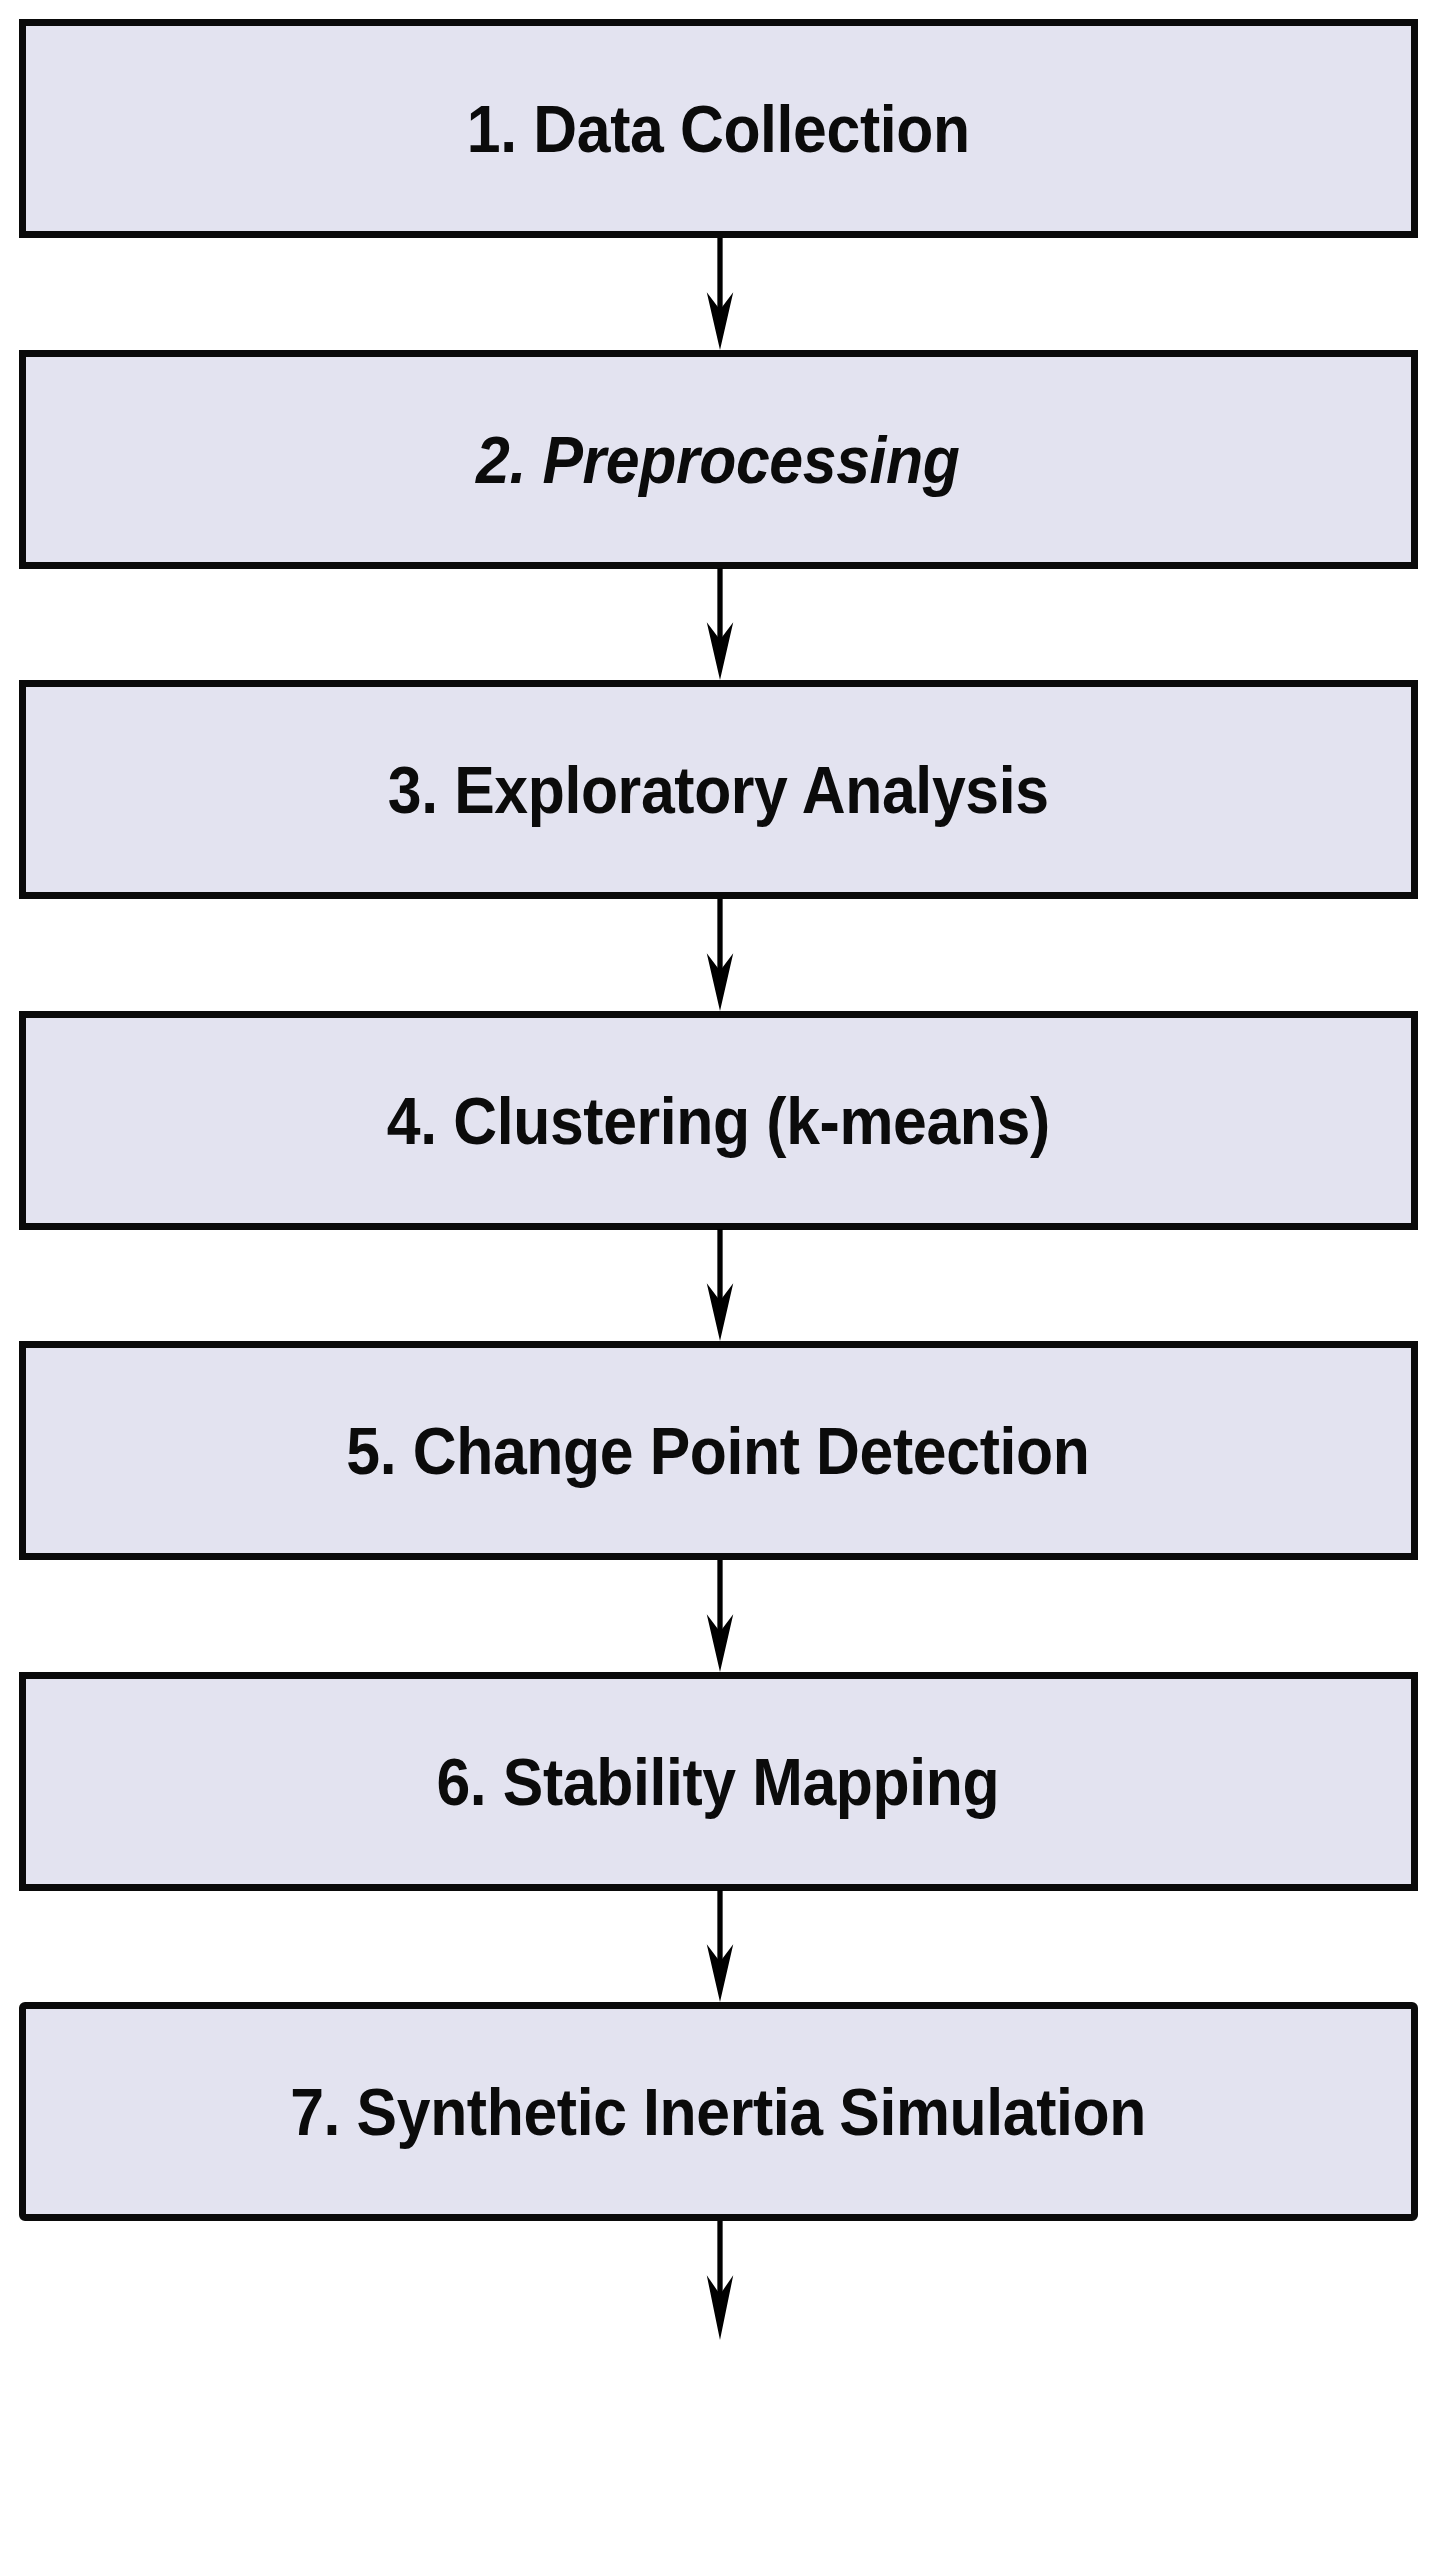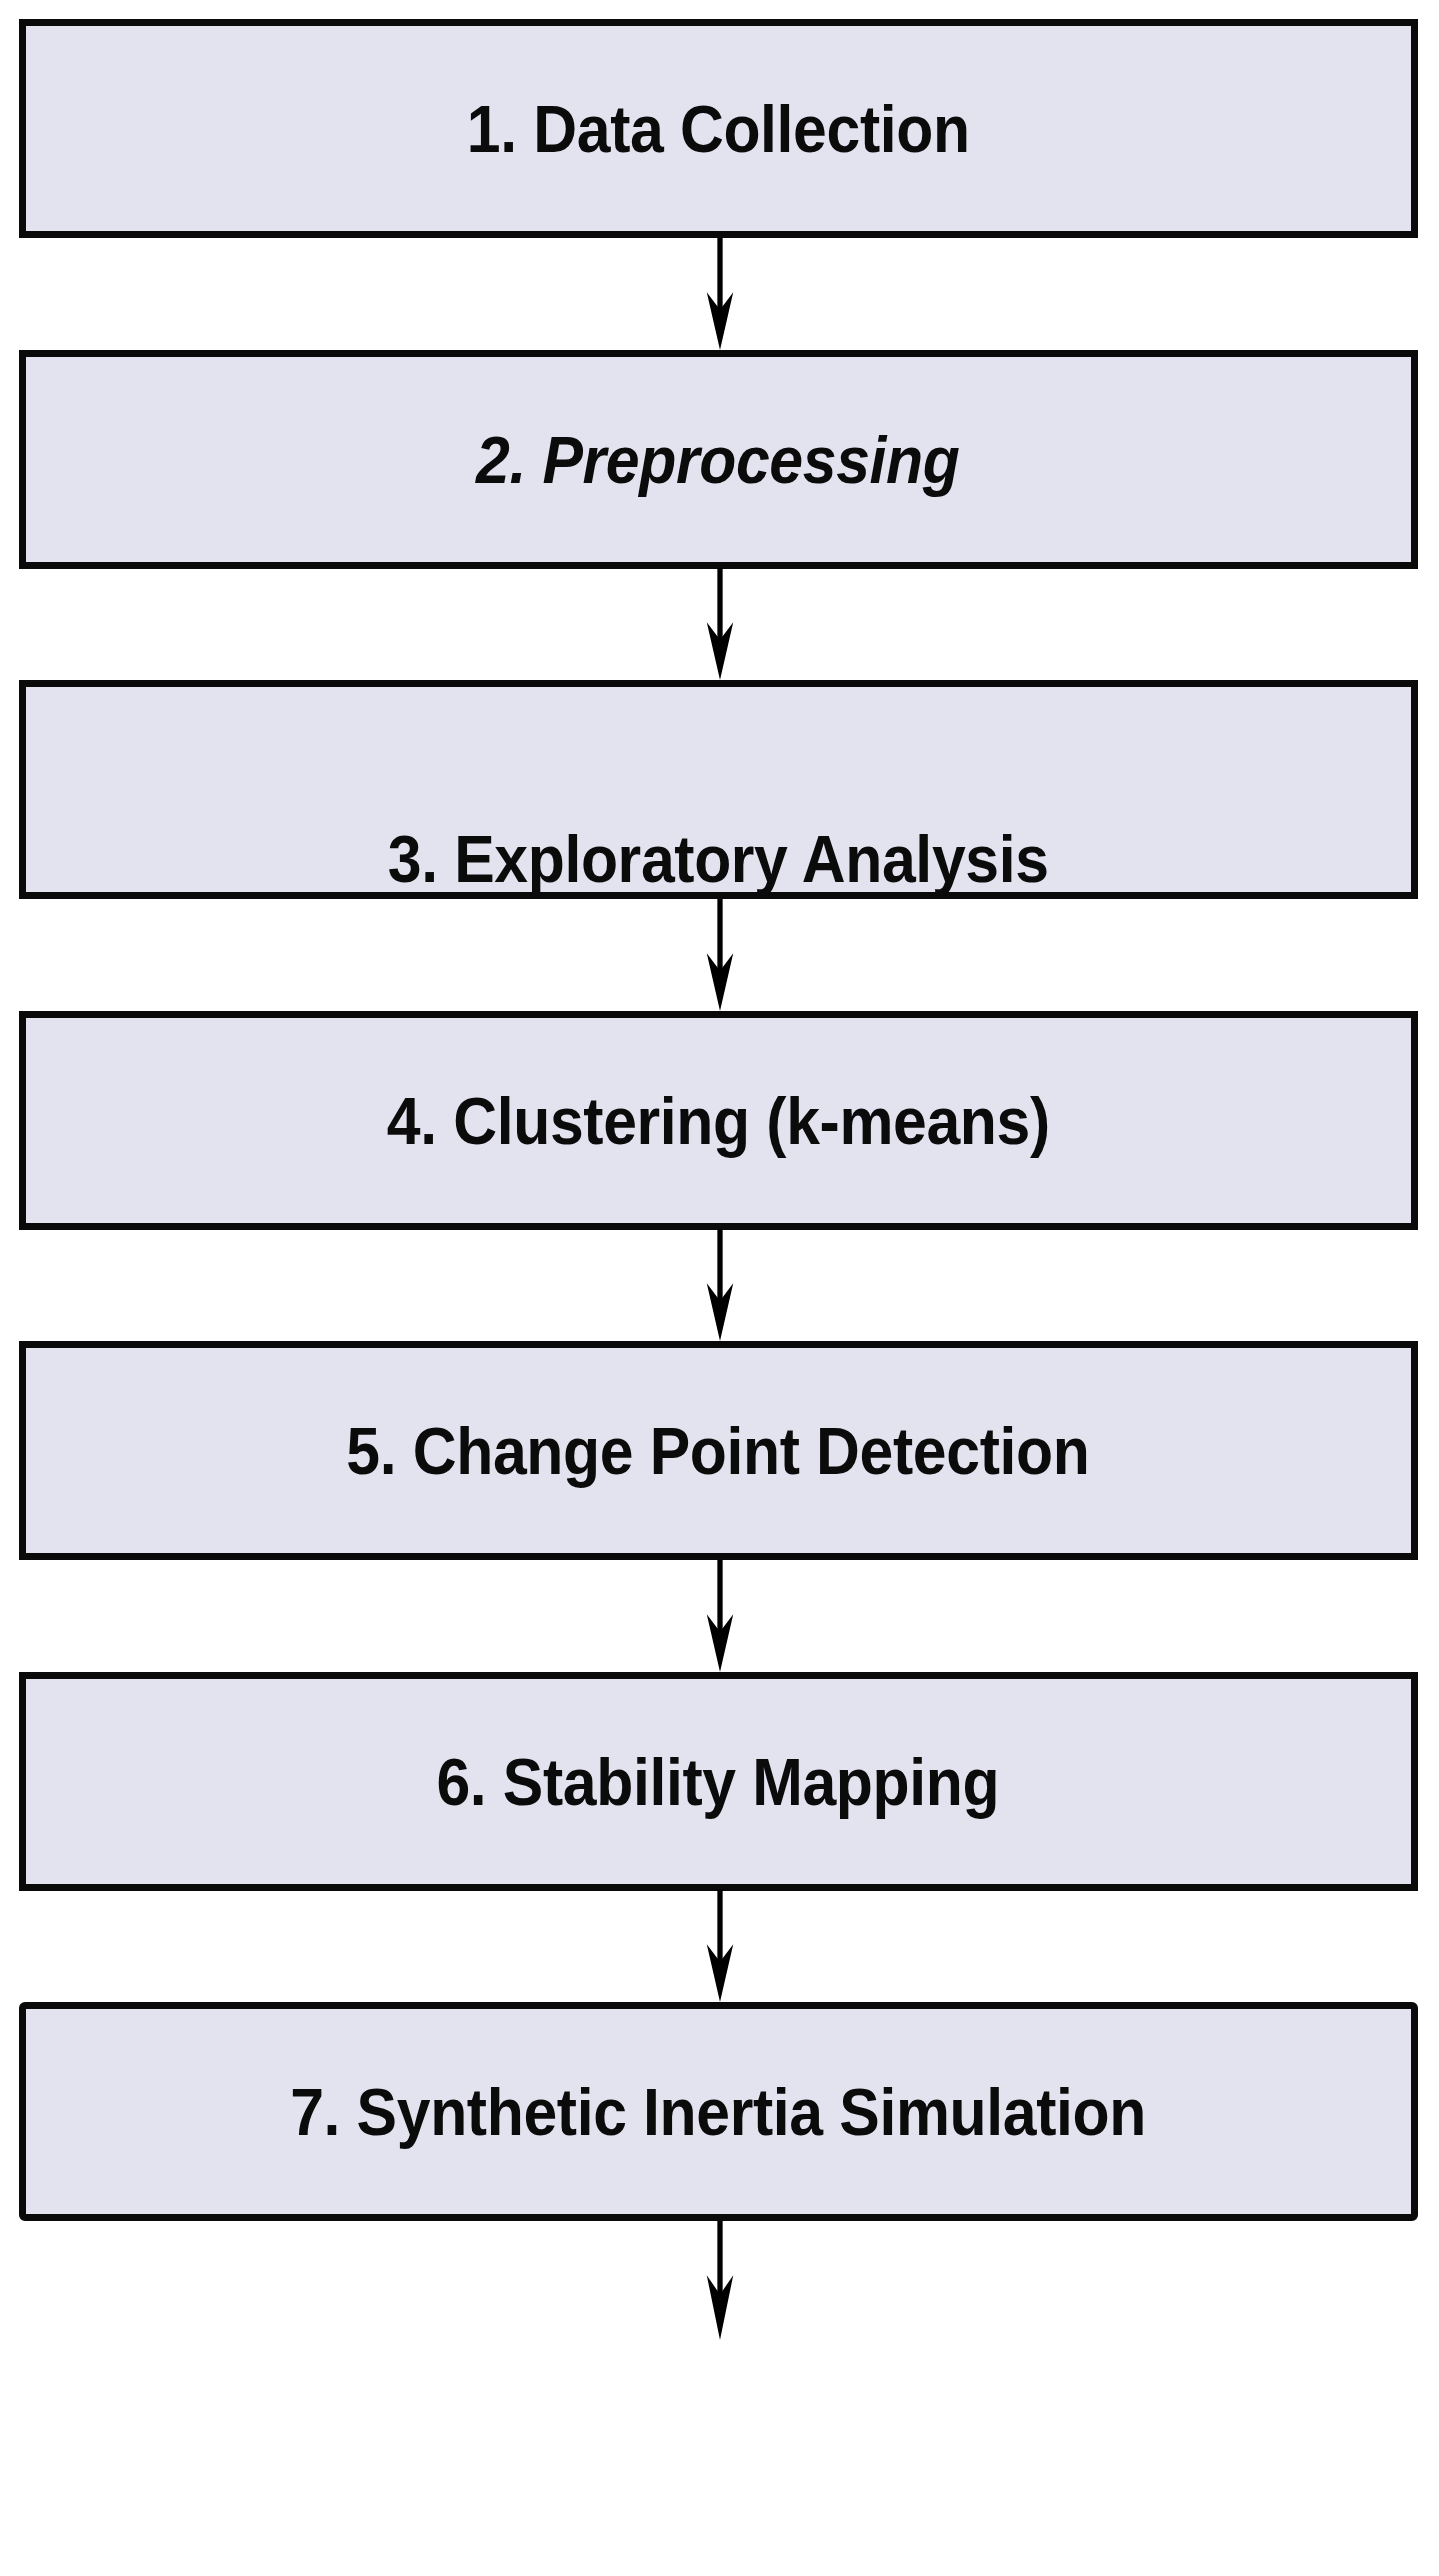--- a/index.html
+++ b/index.html
@@ -44,21 +44,21 @@
     color: #0b0b0b;
     letter-spacing: -0.4px;
     white-space: nowrap;
     transform: scaleX(0.92);
     transform-origin: center center;
     text-align: center;
   }
   
   .n1 { top: 19px; }
   .n2 { top: 350px; font-style: italic; }
-  .n3 { top: 680px; align-items: flex-end; }
+  .n3 { top: 680px; }
   .n4 { top: 1011px; justify-content: center; }
   .n5 { top: 1341px; }
   .n6 { top: 1672px; }
   .n7 { top: 2002px; border-radius: 6px; }
   .n8 { top: 2336px; }
 
   
   .edge {
     position: absolute;
     left: 704px;

